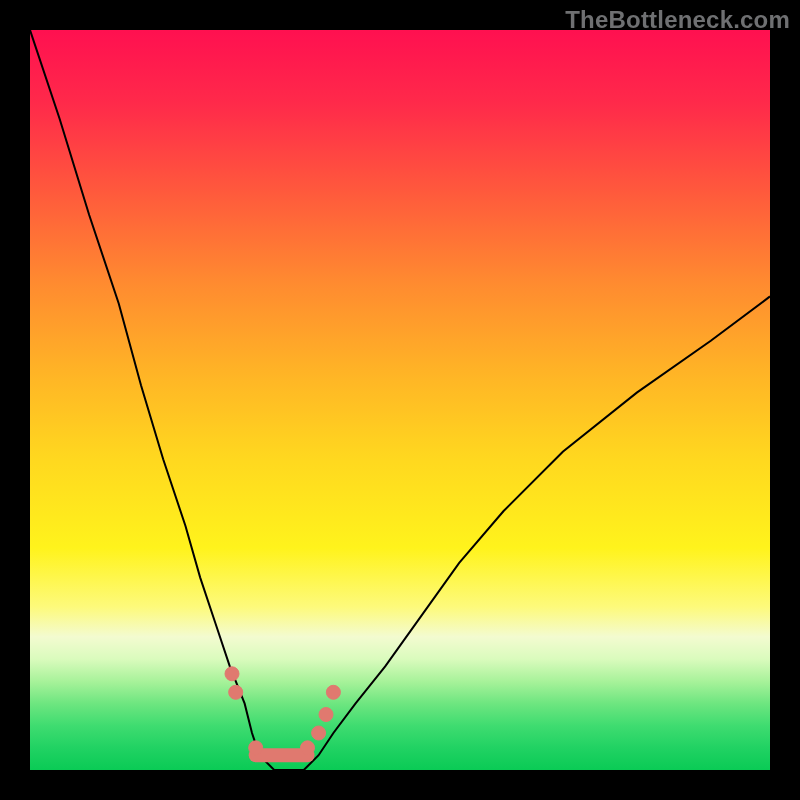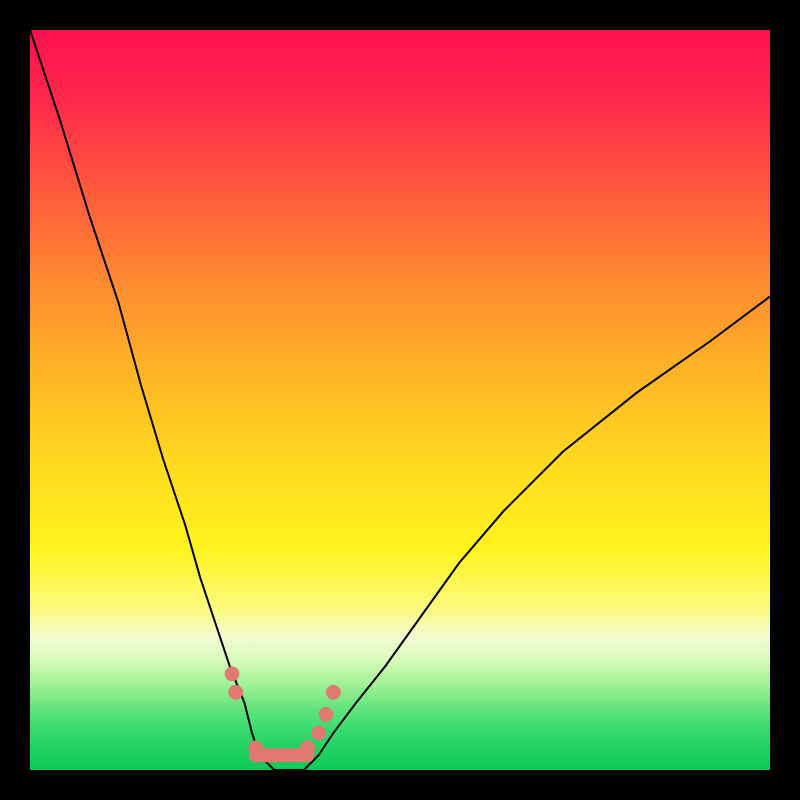--- a/index.html
+++ b/index.html
@@ -65,20 +65,21 @@
     stroke: #e0796f;
     stroke-width: 14;
     stroke-linecap: round;
     fill: none;
   }
 </style>
 </head>
 <body>
 
 <div class="frame">
+  <div class="watermark">TheBottleneck.com</div>
   <div class="plot-area">
     <svg class="curve" viewBox="0 0 740 740" preserveAspectRatio="none">
       <path id="curvePath" class="curve-path" d="M0.0 0.0 L29.6 88.8 L59.2 185.0 L88.8 273.8 L111.0 355.2 L133.2 429.2 L155.4 495.8 L170.2 547.6 L185.0 592.0 L199.8 636.4 L214.6 673.4 L222.0 703.0 L229.4 725.2 L244.2 740.0 L259.0 740.0 L273.8 740.0 L288.6 725.2 L303.4 703.0 L325.6 673.4 L355.2 636.4 L392.2 584.6 L429.2 532.8 L473.6 481.0 L532.8 421.8 L606.8 362.6 L680.8 310.8 L740.0 266.4"></path>
       <path id="markerSeg" class="marker-segment" d="M225.7 725.2 L277.5 725.2"></path>
       <g id="markers">
           <circle cx="202.0" cy="643.8" r="7" class="marker"></circle>
           <circle cx="205.7" cy="662.3" r="7" class="marker"></circle>
           <circle cx="225.7" cy="717.8" r="7" class="marker"></circle>
           <circle cx="277.5" cy="717.8" r="7" class="marker"></circle>
           <circle cx="288.6" cy="703.0" r="7" class="marker"></circle>

